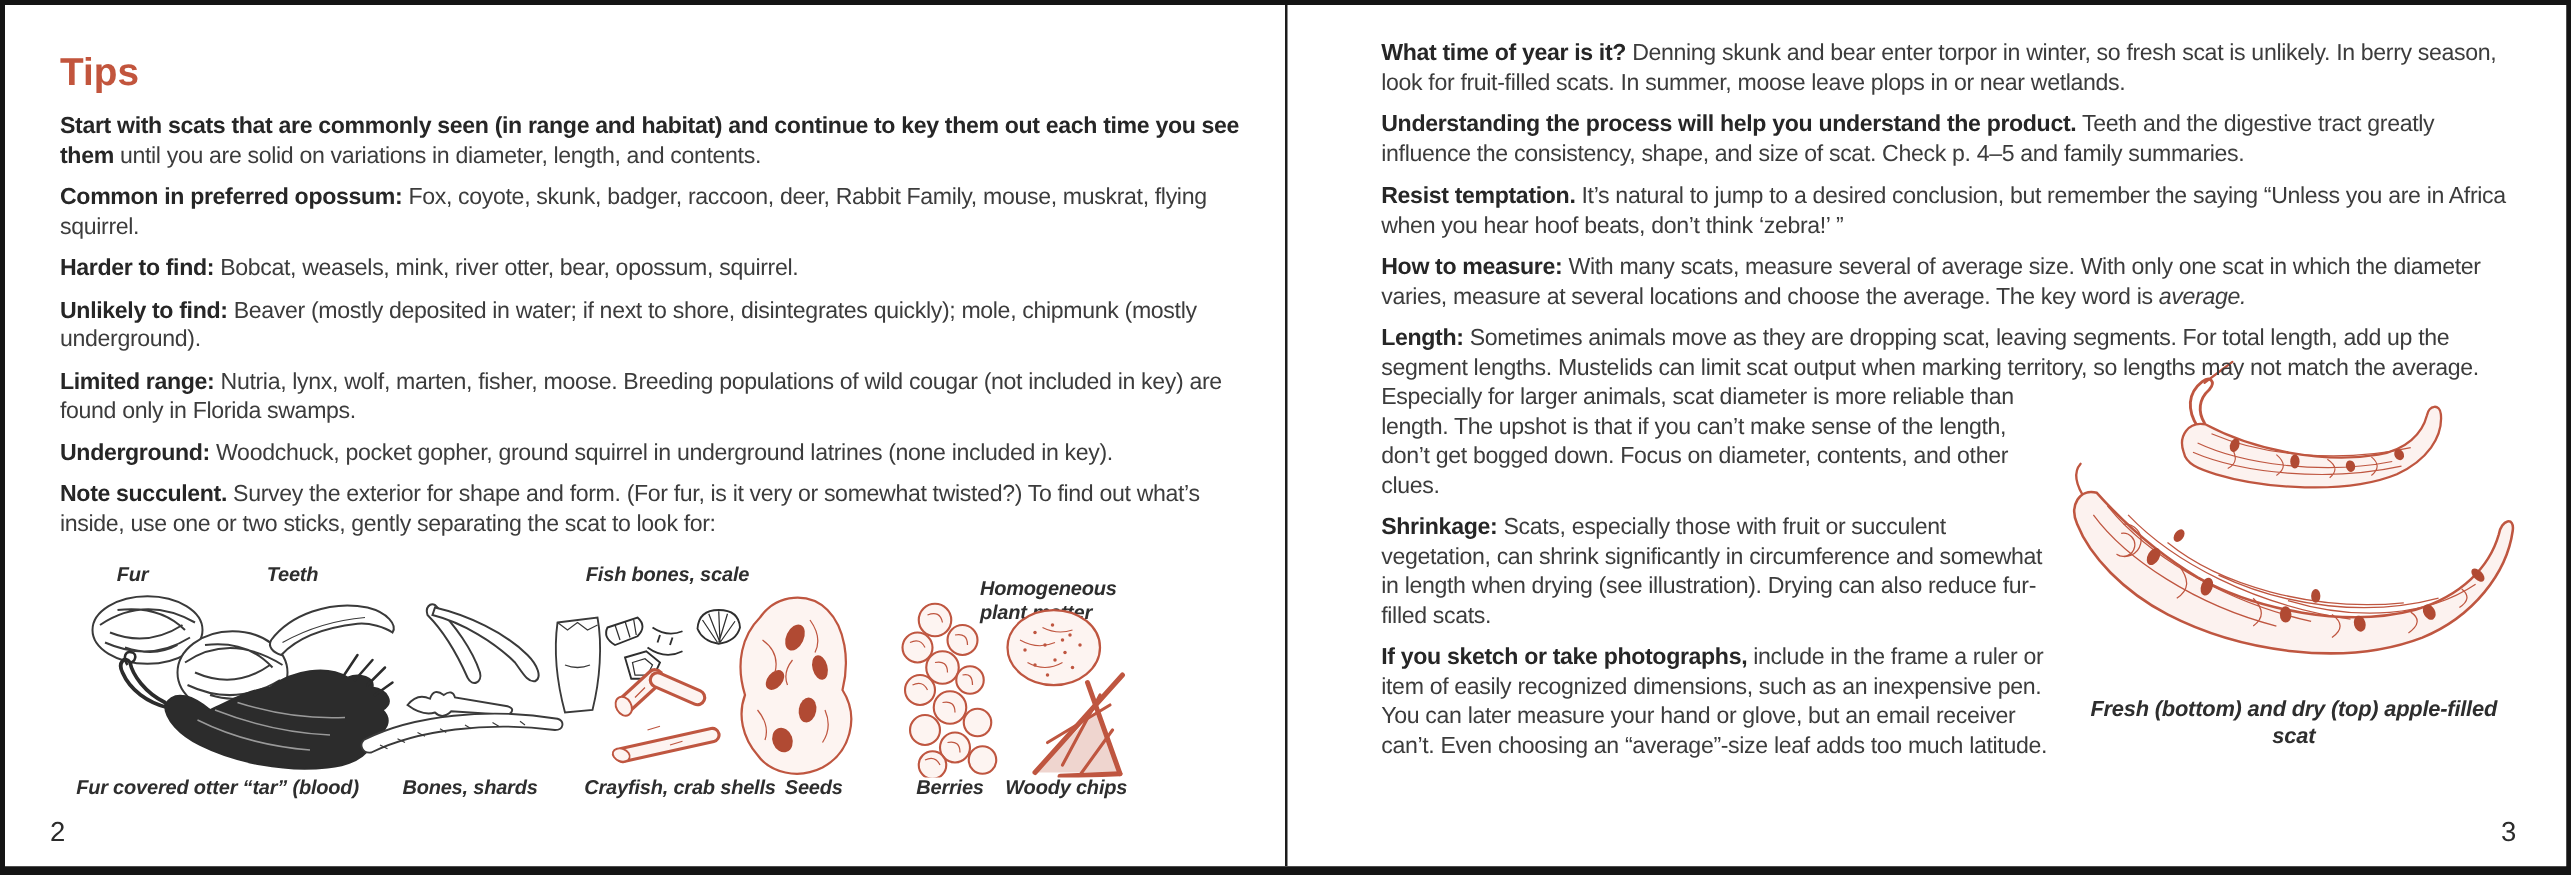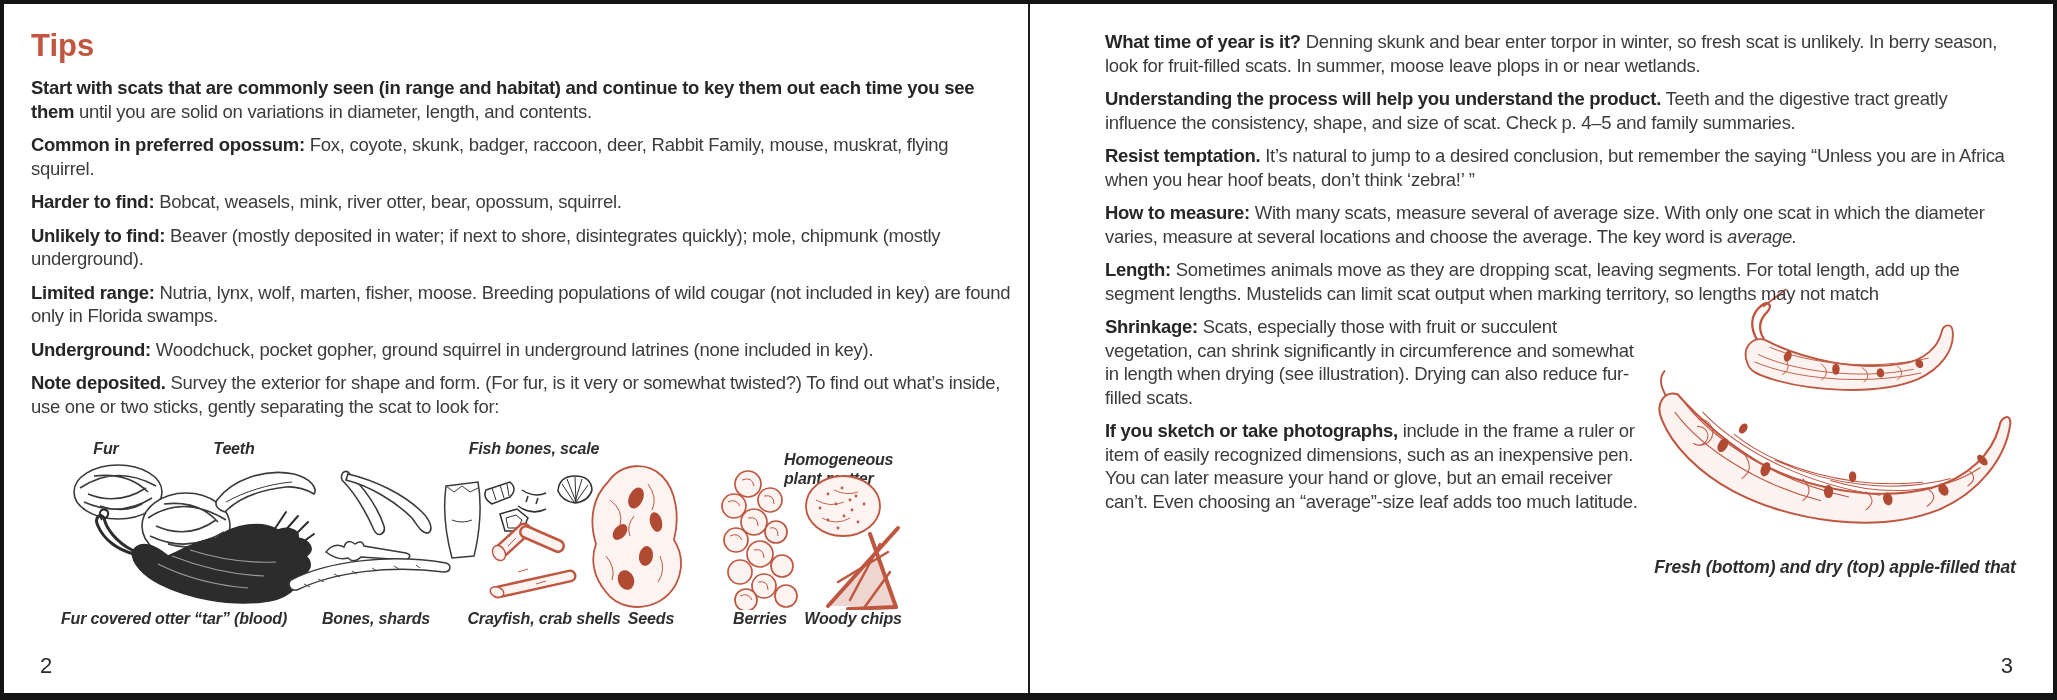--- a/index.html
+++ b/index.html
@@ -9,21 +9,21 @@
     width:2057px;height:700px;
     background:#fff;
     border:4px solid #141414;
     border-bottom-width:7px;
     font-family:"Liberation Sans","DejaVu Sans",sans-serif;
     color:#3c3c3c;
     overflow:hidden;
   }
   .spine{position:absolute;top:0;bottom:0;left:1024px;width:2px;background:#1c1c1c;}
   .page{position:absolute;top:0;bottom:0;}
-  .page-left{left:0;width:1052px;padding:24px 44px 0 27px;}
+  .page-left{left:0;width:1052px;padding:24px 44px 0 44px;margin-top:12px;}
   .page-right{left:1026px;width:1027px;padding:26px 41px 0 75px;}
   .page-title{
     font-size:31px;font-weight:700;line-height:36px;
     margin:0 0 12px 0;letter-spacing:0;
   }
   p.body{
     margin:0 0 10px 0;
     font-size:18.5px;line-height:23.5px;
     letter-spacing:-0.015em;
   }
@@ -70,21 +70,21 @@
 
   <div class="page page-left">
     <h1 class="page-title" style="color:#c2553d;">Tips</h1>
 
     <p class="body"><b>Start with scats that are commonly seen (in range and habitat) and continue to key them out each time you see them</b><span> until you are solid on variations in diameter, length, and contents.</span></p>
     <p class="body"><b>Common in preferred opossum:</b><span> Fox, coyote, skunk, badger, raccoon, deer, Rabbit Family, mouse, muskrat, flying squirrel.</span></p>
     <p class="body"><b>Harder to find:</b><span> Bobcat, weasels, mink, river otter, bear, opossum, squirrel.</span></p>
     <p class="body"><b>Unlikely to find:</b><span> Beaver (mostly deposited in water; if next to shore, disintegrates quickly); mole, chipmunk (mostly underground).</span></p>
     <p class="body"><b>Limited range:</b><span> Nutria, lynx, wolf, marten, fisher, moose. Breeding populations of wild cougar (not included in key) are found only in Florida swamps.</span></p>
     <p class="body"><b>Underground:</b><span> Woodchuck, pocket gopher, ground squirrel in underground latrines (none included in key).</span></p>
-    <p class="body"><b>Note deposited.</b><span> Survey the exterior for shape and form. (For fur, is it very or somewhat twisted?) To find out what’s inside, use one or two sticks, gently separating the scat to look for:</span></p>
+    <p class="body"><b>Note succulent.</b><span> Survey the exterior for shape and form. (For fur, is it very or somewhat twisted?) To find out what’s inside, use one or two sticks, gently separating the scat to look for:</span></p>
 
     <div class="ill-wrap">
       <span class="ill-label ctr lt-fur">Fur</span>
       <span class="ill-label ctr lt-teeth">Teeth</span>
       <span class="ill-label ctr lt-fish">Fish bones, scale</span>
       <span class="ill-label lt-homog">Homogeneous plant matter</span>
 
       <svg class="ill-svg" width="946" height="150" viewBox="0 0 946 150">
 
         <g stroke="#3a3a3a" fill="#fff" stroke-width="1.6">
@@ -238,20 +238,20 @@
             <ellipse cx="74" cy="188" rx="5" ry="8" transform="rotate(30 74 188)"></ellipse>
             <ellipse cx="120" cy="214" rx="5" ry="8" transform="rotate(20 120 214)"></ellipse>
             <ellipse cx="188" cy="238" rx="5" ry="7"></ellipse>
             <ellipse cx="252" cy="246" rx="5" ry="7" transform="rotate(-15 252 246)"></ellipse>
             <ellipse cx="312" cy="236" rx="5" ry="7" transform="rotate(-30 312 236)"></ellipse>
             <ellipse cx="354" cy="204" rx="4" ry="7" transform="rotate(-45 354 204)"></ellipse>
             <ellipse cx="96" cy="170" rx="4" ry="6" transform="rotate(35 96 170)"></ellipse>
             <ellipse cx="214" cy="222" rx="4" ry="6"></ellipse>
           </g>
         </g>
-      </svg><span class="scat-caption">Fresh (bottom) and dry (top) apple-filled that</span></span></p>
+      </svg><span class="scat-caption">Fresh (bottom) and dry (top) apple-filled scat</span></span><span>the average. Especially for larger animals, scat diameter is more reliable than length. The upshot is that if you can’t make sense of the length, don’t get bogged down. Focus on diameter, contents, and other clues.</span></p>
 
     <p class="body"><b>Shrinkage:</b><span> Scats, especially those with fruit or succulent vegetation, can shrink significantly in circumference and somewhat in length when drying (see illustration). Drying can also reduce fur-filled scats.</span></p>
     <p class="body"><b>If you sketch or take photographs,</b><span> include in the frame a ruler or item of easily recognized dimensions, such as an inexpensive pen. You can later measure your hand or glove, but an email receiver can’t. Even choosing an “average”-size leaf adds too much latitude.</span></p>
 
     <span class="pageno pageno-right">3</span>
   </div>
 </div>
 
 </body></html>

